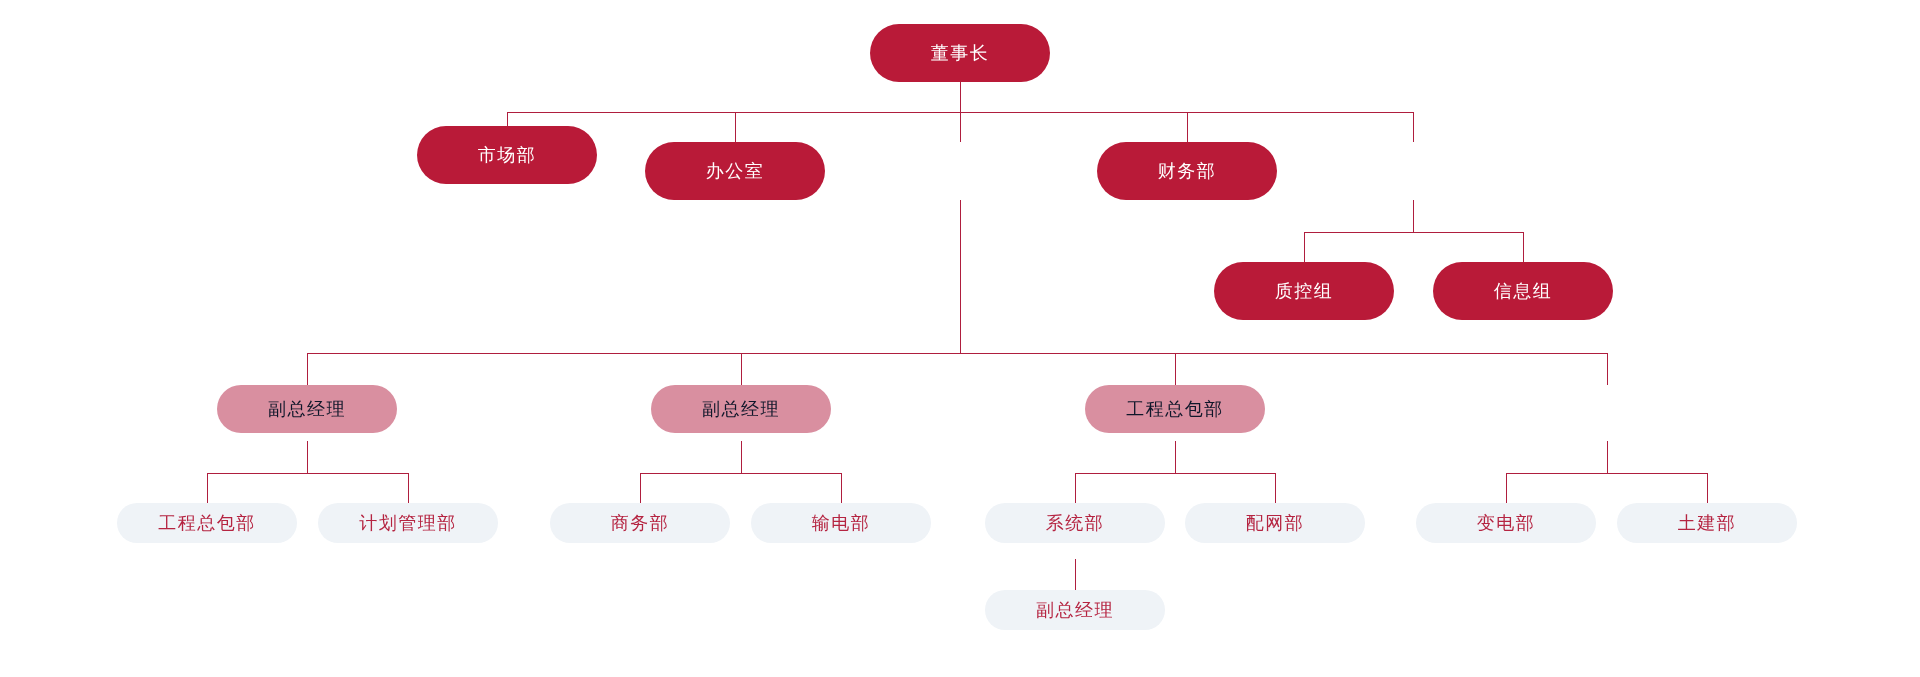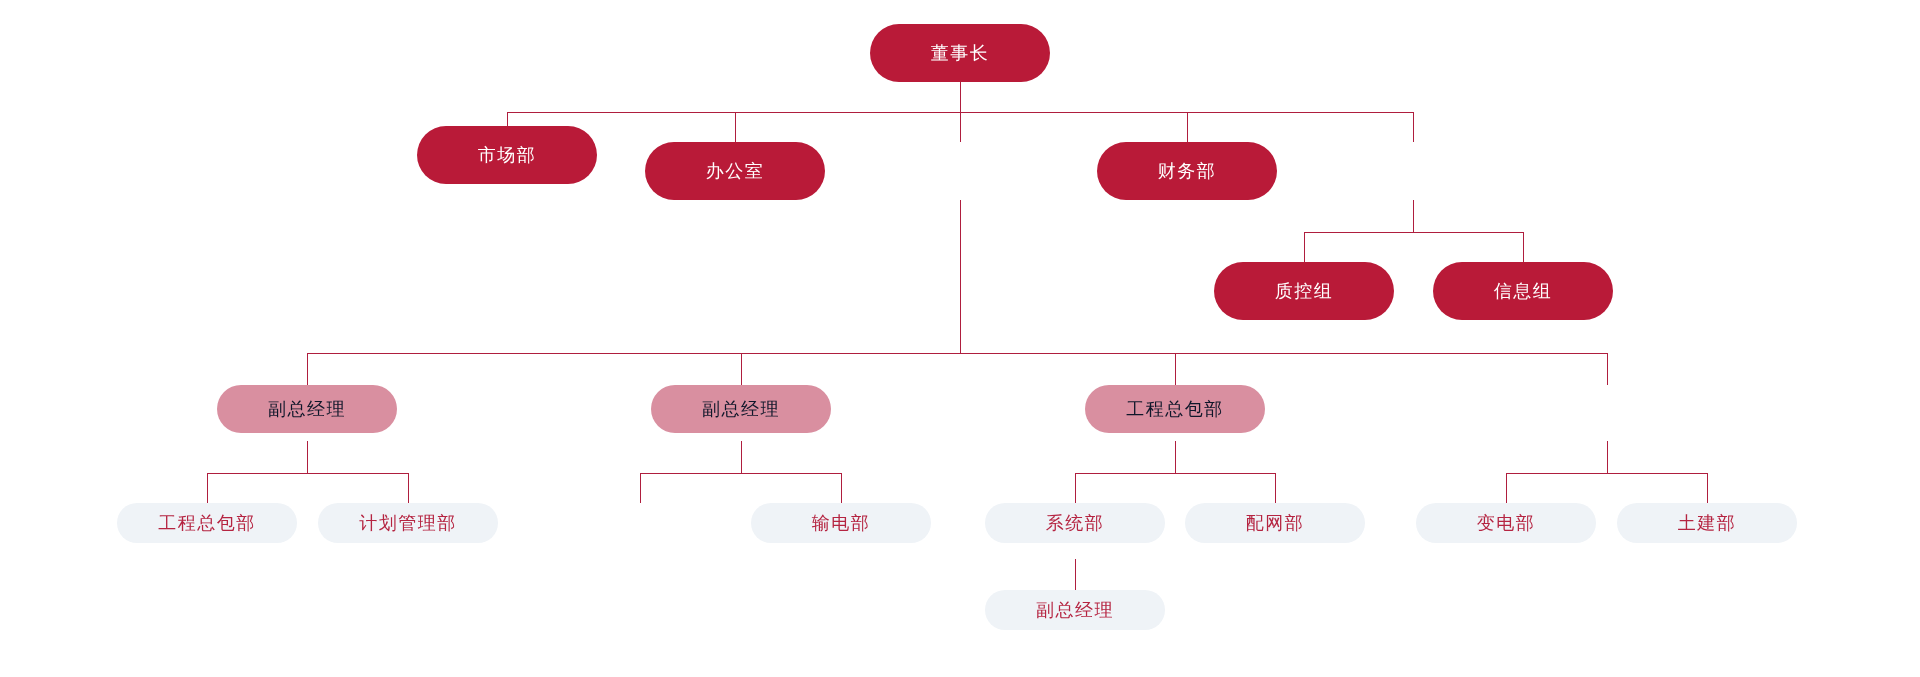--- a/index.html
+++ b/index.html
@@ -90,20 +90,21 @@
 
   <div class="node n1" style="left:1214px;top:262px">质控组</div>
   <div class="node n1" style="left:1433px;top:262px">信息组</div>
 
   <div class="node n2" style="left:217px;top:385px">副总经理</div>
   <div class="node n2" style="left:651px;top:385px">副总经理</div>
   <div class="node n2" style="left:1085px;top:385px">工程总包部</div>
 
   <div class="node n3" style="left:117px;top:503px">工程总包部</div>
   <div class="node n3" style="left:318px;top:503px">计划管理部</div>
+  <div class="node n3" style="left:550px;top:503px">商务部</div>
   <div class="node n3" style="left:751px;top:503px">输电部</div>
   <div class="node n3" style="left:985px;top:503px">系统部</div>
   <div class="node n3" style="left:1416px;top:503px">变电部</div>
   <div class="node n3" style="left:1185px;top:503px">配网部</div>
   <div class="node n3" style="left:1617px;top:503px">土建部</div>
 
   <div class="node n3" style="left:985px;top:590px">副总经理</div>
 
 </div>
 

